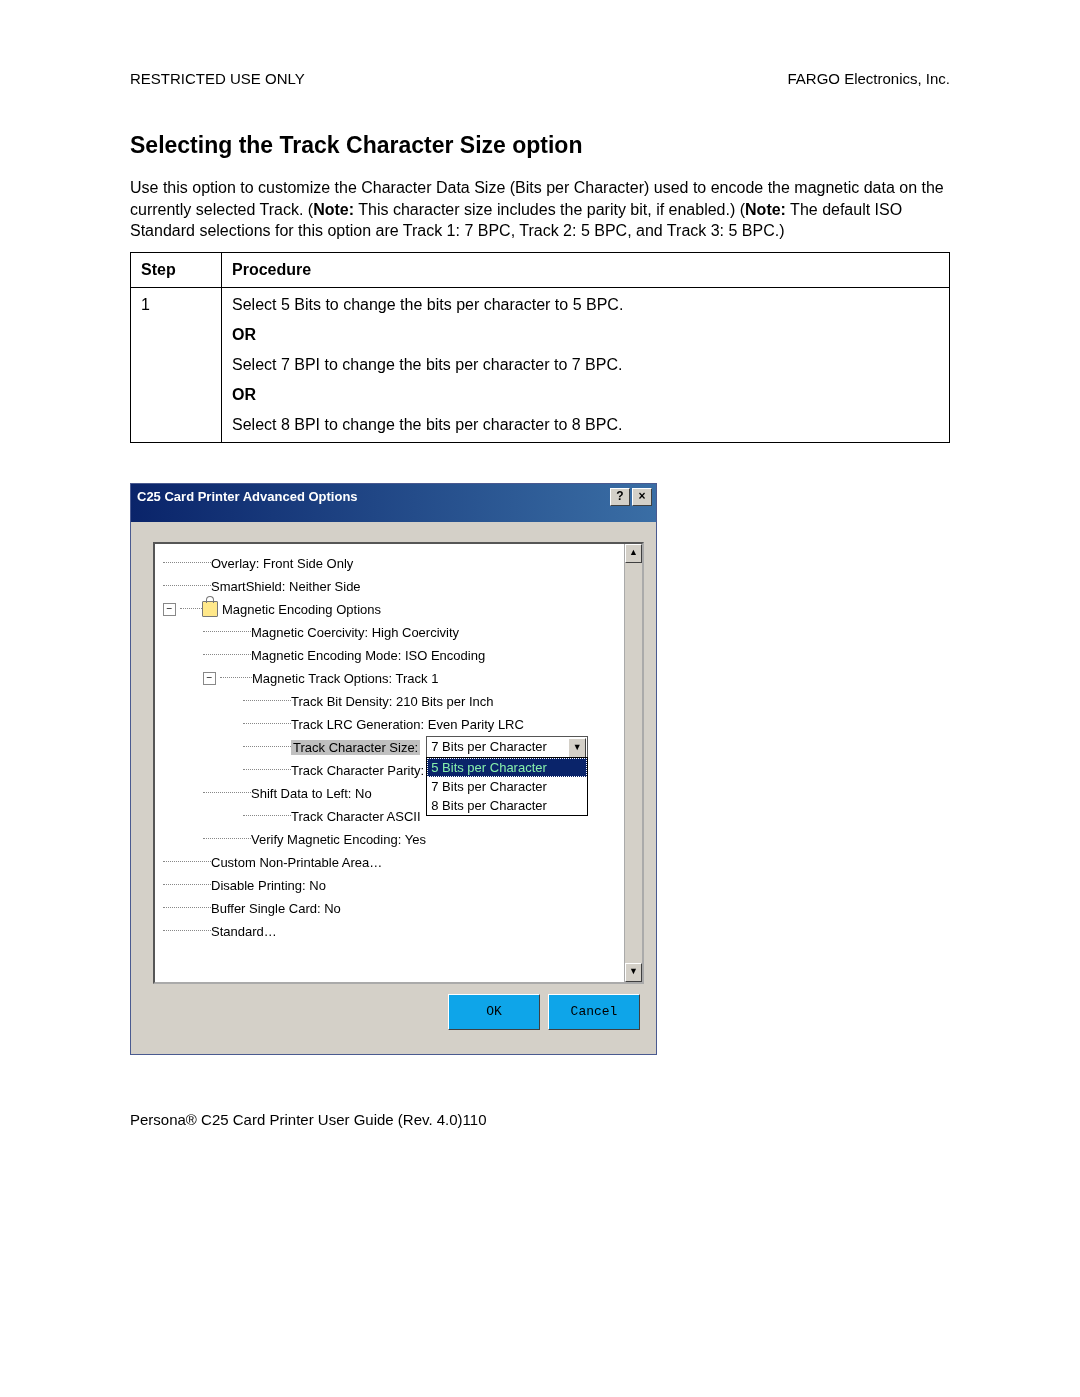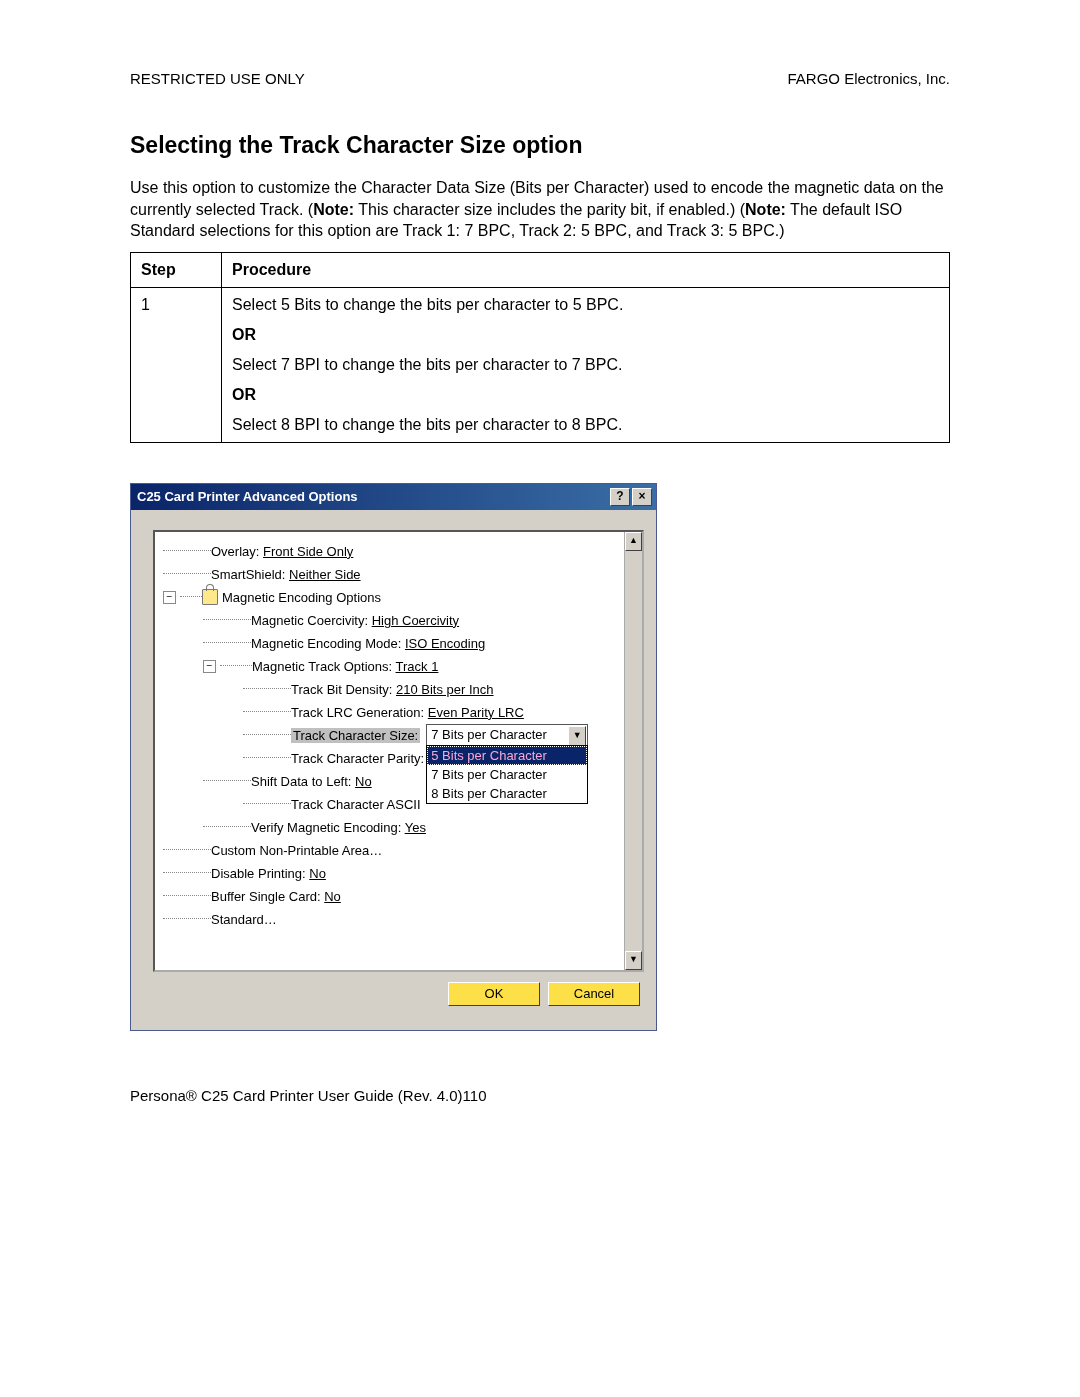--- a/index.html
+++ b/index.html
@@ -54,21 +54,21 @@
     background: #d4d0c8;
     font-family: Tahoma, Arial, sans-serif;
     font-size: 13px;
     margin-top: 30px;
   }
   .title-bar {
     background: linear-gradient(to right, #0a246a, #3a6ea5);
     color: #fff;
     display: flex;
     align-items: center;
-    padding: 4px 4px 4px 6px;
+    padding: 4px 4px 16px 6px;
     font-weight: bold;
     font-size: 13px;
   }
   .title-bar-text { flex: 1; }
   .title-btn {
     width: 18px; height: 16px;
     background: #d4d0c8;
     border: 1px solid #fff;
     border-right-color: #404040;
     border-bottom-color: #404040;
@@ -150,21 +150,21 @@
   .lock-icon::before{
     content:"";
     position:absolute;
     top:-6px; left:3px;
     width:6px; height:6px;
     border:1px solid #777;
     border-bottom:none;
     border-radius:4px 4px 0 0;
   }
   .tree-label { }
-  .u { text-decoration: underline; }
+  .u { }
   .sel {
     background: #c0c0c0;
     padding: 0 2px;
   }
 
   
   .dropdown {
     display:inline-block;
     border: 1px solid #555;
     background: #fff;
@@ -197,40 +197,40 @@
     border:1px solid #000;
     background:#fff;
     z-index:5;
   }
   .dd-item {
     padding:2px 4px;
     font-size:13px;
   }
   .dd-item.selected {
     background:#0a246a;
-    color:#f9a8d4;
+    color:#86efac;
     outline:1px dotted #fff;
     outline-offset:-1px;
   }
 
   .btn-row {
     display:flex;
     justify-content:flex-end;
     gap:8px;
     padding: 10px 4px 14px 0;
   }
   .win-btn {
     width:92px;
-    height:24px;
-    background:#fde047;
+    height:36px;
+    background:#0ea5e9;
     border:1px solid #fff;
     border-right-color:#404040;
     border-bottom-color:#404040;
     font-size:13px;
-    font-family: Liberation Sans, sans-serif;
+    font-family: Liberation Mono, monospace;
   }
 
   .footer-row {
     display:flex;
     justify-content:flex-start;
     margin-top: 56px;
     font-size:15px;
   }
 </style>
 </head>

